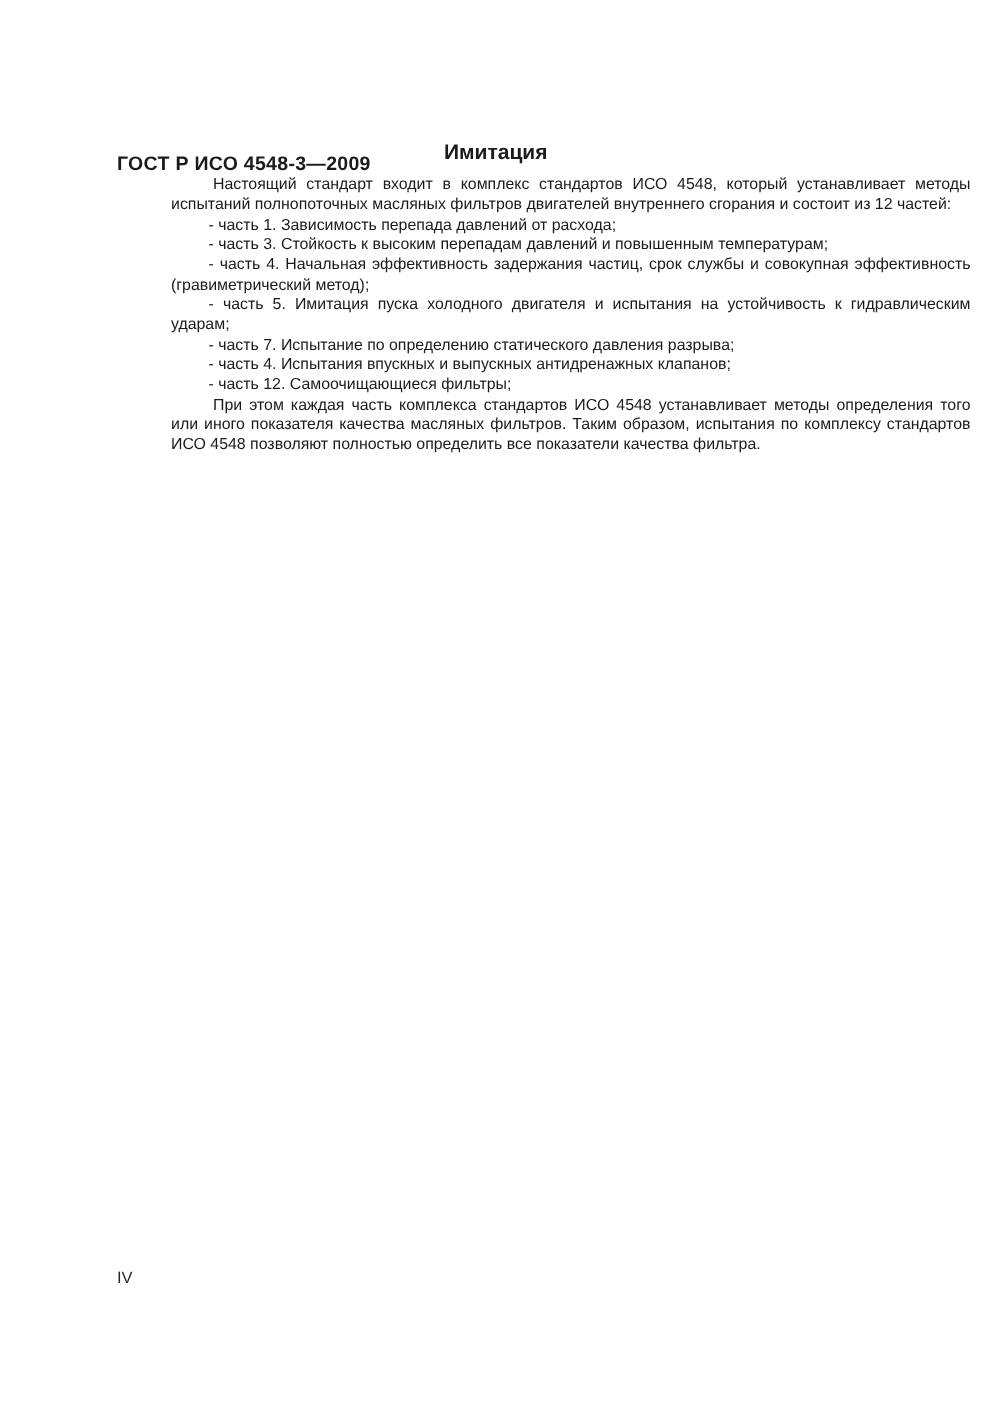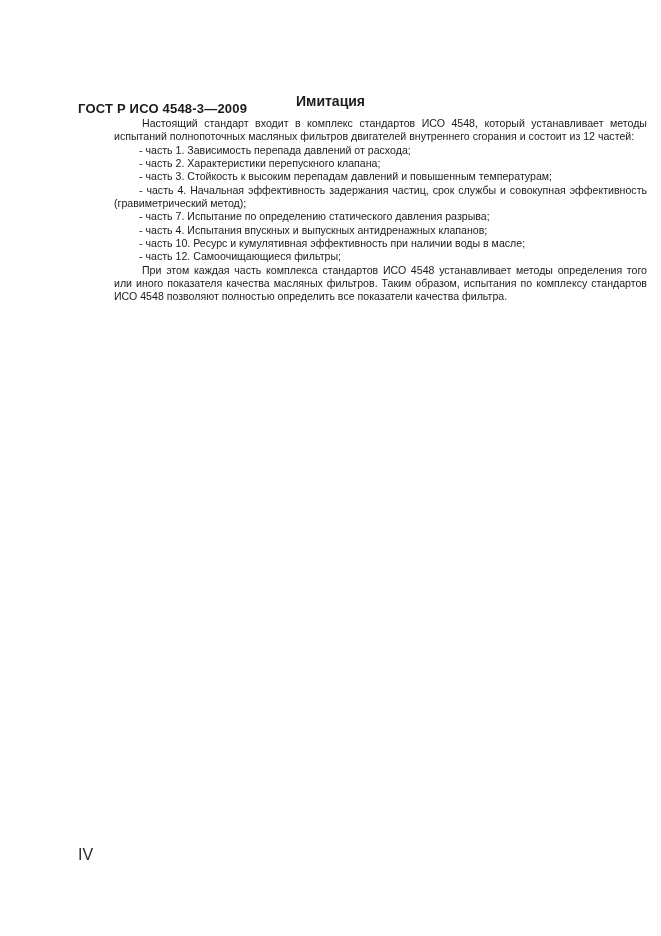--- a/index.html
+++ b/index.html
@@ -46,41 +46,40 @@
     text-align: justify;
     margin-left: 36px;
   }
   .body-text p { margin: 0; }
   .para { text-indent: 28px; }
   .list-item { text-indent: 25px; }
   .page-number {
     position: absolute;
     left: 78px;
     top: 846px;
-    font-size: 16px;
+    font-size: 11px;
     color: #2a2a2a;
   }
 </style>
 </head>
 <body>
 
 <div class="page">
 
   <div class="running-header">ГОСТ Р ИСО 4548-3—2009</div>
 
   <div class="doc-title">Имитация</div>
 
   <div class="body-text">
     <p class="para">Настоящий стандарт входит в комплекс стандартов ИСО 4548, который устанавливает методы испытаний полнопоточных масляных фильтров двигателей внутреннего сгорания и состоит из 12 частей:</p>
     <p class="list-item">- часть 1. Зависимость перепада давлений от расхода;</p>
-    <p class="list-item">- часть 2. Характеристики перепускного клапана;</p>
     <p class="list-item">- часть 3. Стойкость к высоким перепадам давлений и повышенным температурам;</p>
     <p class="list-item">- часть 4. Начальная эффективность задержания частиц, срок службы и совокупная эффектив­ность (гравиметрический метод);</p>
+    <p class="list-item">- часть 5. Имитация пуска холодного двигателя и испытания на устойчивость к гидравлическим ударам;</p>
     <p class="list-item">- часть 7. Испытание по определению статического давления разрыва;</p>
     <p class="list-item">- часть 4. Испытания впускных и выпускных антидренажных клапанов;</p>
-    <p class="list-item">- часть 10. Ресурс и кумулятивная эффективность при наличии воды в масле;</p>
     <p class="list-item">- часть 12. Самоочищающиеся фильтры;</p>
     <p class="para">При этом каждая часть комплекса стандартов ИСО 4548 устанавливает методы определения того или иного показателя качества масляных фильтров. Таким образом, испытания по комплексу стандар­тов ИСО 4548 позволяют полностью определить все показатели качества фильтра.</p>
   </div>
 
   <div class="page-number">IV</div>
 
 </div>
 
 </body></html>

